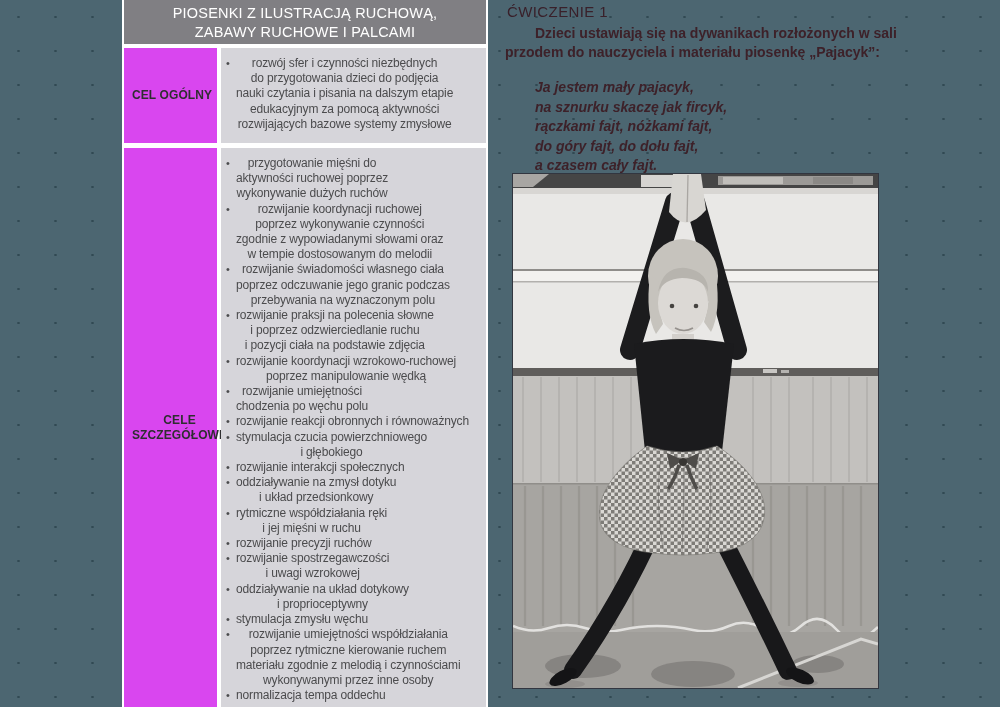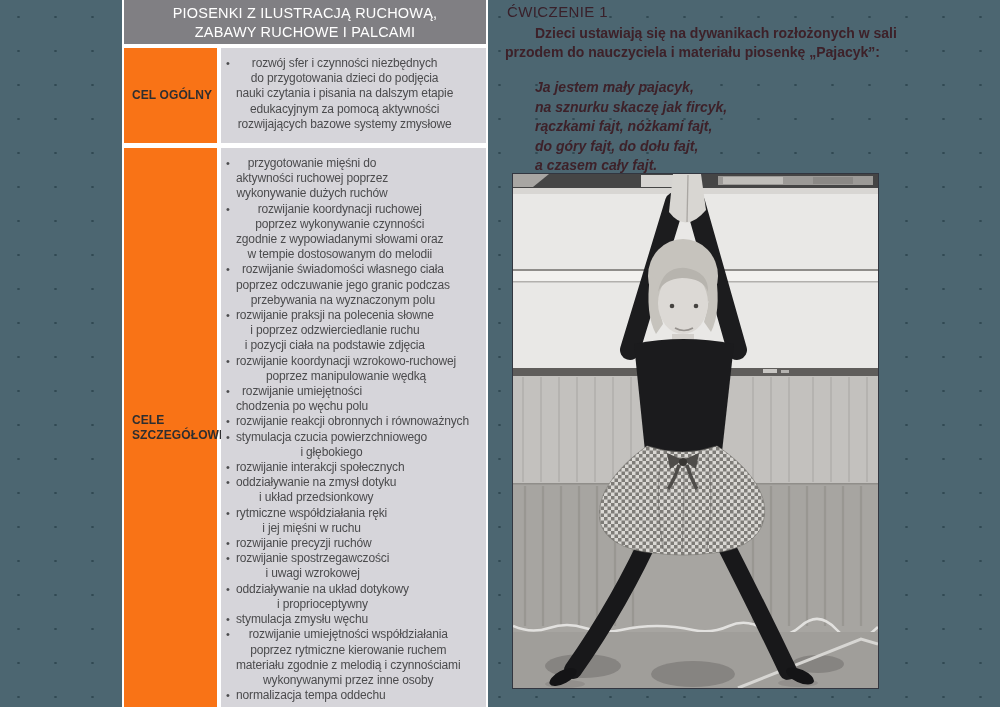--- a/index.html
+++ b/index.html
@@ -20,24 +20,24 @@
   }
   .t-header {
     background:#807f83; color:#ffffff; text-align:center;
     font-size:14.5px; line-height:19px; height:44px; box-sizing:border-box;
     padding-top:4px; margin-bottom:4px; letter-spacing:.2px;
   }
   .t-row { display:flex; gap:4px; }
   .t-row.row1 { height:95px; margin-bottom:5px; }
   .t-row.row2 { flex:1 1 auto; }
   .t-label {
-    width:93px; flex:none; background:#f97316; color:#2e2e30;
+    width:93px; flex:none; background:#d946ef; color:#2e2e30;
     font-weight:bold; font-size:12px; line-height:15px;
     display:flex; align-items:center; box-sizing:border-box;
-    padding-left:8px; padding-right:2px; letter-spacing:.1px;
+    padding-left:8px; padding-right:2px; letter-spacing:.1px;text-align:center;
   }
   .t-content {
     flex:1 1 auto; background:#d6d5da; color:#4b4b4d;
     font-size:12px; line-height:15.2px; letter-spacing:-0.15px;
     box-sizing:border-box; padding:8px 0 0 5px; overflow:hidden;
   }
   .bullet-item { display:flex; }
   .bullet-dot { flex:none; width:10px; font-size:11px; color:#4b4b4d; }
   .bullet-text { white-space:pre;text-align:center; }
 

